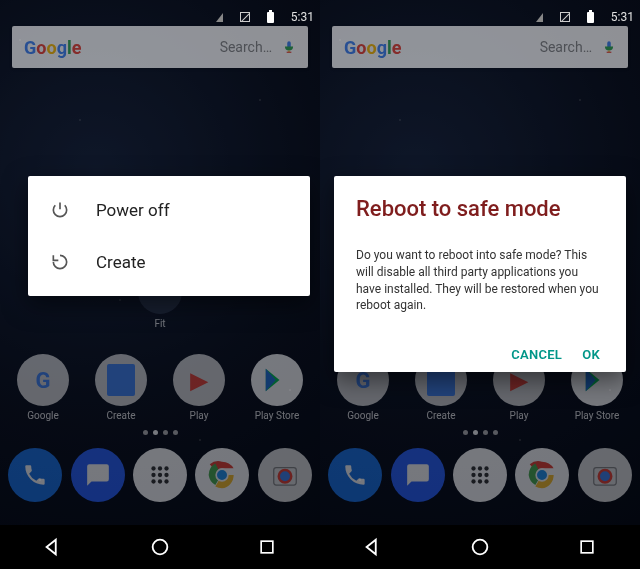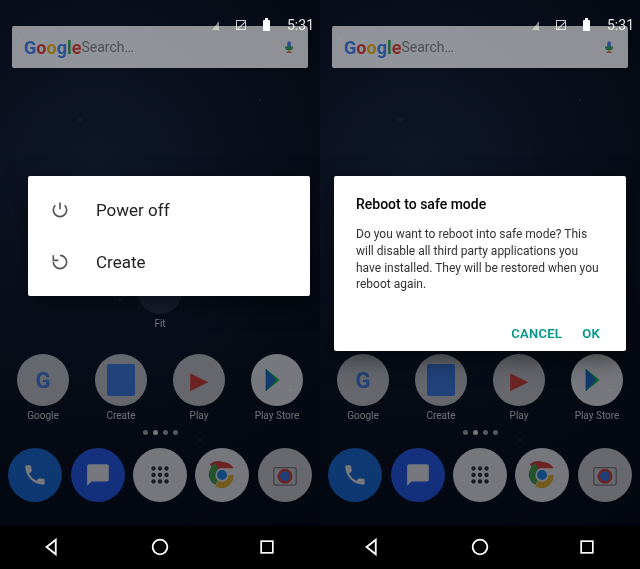--- a/index.html
+++ b/index.html
@@ -11,36 +11,36 @@
      radial-gradient(1px 1px at 20px 40px,#fff,transparent),
      radial-gradient(1px 1px at 80px 120px,#fff,transparent),
      radial-gradient(1px 1px at 160px 220px,#fff,transparent),
      radial-gradient(1px 1px at 260px 100px,#fff,transparent),
      radial-gradient(1px 1px at 120px 300px,#fff,transparent),
      radial-gradient(1px 1px at 200px 440px,#fff,transparent),
      radial-gradient(1px 1px at 40px 480px,#fff,transparent),
      radial-gradient(1px 1px at 290px 390px,#fff,transparent); opacity:.45; }
   .shade { position:absolute; inset:0; background:rgba(0,0,0,.45); }
 
-  .statusbar { position:absolute; top:16px; left:0; right:0; height:18px;
+  .statusbar { position:absolute; top:8px; left:0; right:0; height:18px;
      display:flex; justify-content:flex-end; align-items:center; gap:17px;
-     padding:0 6px; color:#e0e0e0; font-size:14px; }
+     padding:0 6px; color:#e0e0e0; font-size:12px; }
   .tri { width:0;height:0;border-left:7px solid transparent;border-right:0;
      border-bottom:9px solid #888; }
   .nosim { width:10px;height:10px;border:1px solid #ccc;position:relative;}
   .nosim::after{content:"";position:absolute;left:4px;top:-1px;width:1px;height:11px;background:#ccc;transform:rotate(45deg);}
   .batt{width:7px;height:11px;background:#fff;border-radius:1px;position:relative;}
   .batt::before{content:"";position:absolute;top:-2px;left:2px;width:3px;height:2px;background:#fff;}
 
   .searchbar { position:absolute; top:26px; left:12px; right:12px; height:42px;
      background:#fff; border-radius:2px; display:flex; align-items:center;
      padding:0 12px; box-shadow:0 1px 3px rgba(0,0,0,.3); opacity:.55; }
   .glogo span{font-size:18px;font-weight:bold;}
   .g1{color:#4285F4}.g2{color:#EA4335}.g3{color:#FBBC05}.g4{color:#4285F4}.g5{color:#34A853}.g6{color:#EA4335}
-  .searchpl{flex:1;color:#888;font-size:14px;margin-right:10px;}
+  .searchpl{flex:1;text-align:right;color:#888;font-size:14px;margin-right:10px;}
   .mic{width:14px;height:18px;}
   .mic svg{width:14px;height:18px;}
 
   .quickrow { position:absolute; top:270px; left:0; right:0; display:flex;
      justify-content:space-around; padding:0 4px; opacity:.45; }
   .quickitem{display:flex;flex-direction:column;align-items:center;gap:4px;color:#e8e8e8;font-size:10px;}
   .qcir{width:44px;height:44px;border-radius:50%;background:#2a3448;}
 
   .approw,.approw2,.dock { position:absolute; left:0; right:0; display:flex;
      justify-content:space-around; padding:0 4px; opacity:.45; }
@@ -63,21 +63,21 @@
   .nbtn{width:44px;height:44px;display:flex;align-items:center;justify-content:center;}
 
   .powermenu{position:absolute;top:176px;left:28px;width:282px;background:#fff;
      border-radius:2px;box-shadow:0 8px 24px rgba(0,0,0,.5);padding:8px 0;}
   .pmitem{display:flex;align-items:center;height:52px;padding:0 22px;gap:26px;
      color:#222;font-size:17px;}
   .pmicon{width:20px;display:flex;align-items:center;justify-content:center;}
 
   .dialog{position:absolute;top:176px;left:14px;width:292px;background:#fff;
      border-radius:2px;box-shadow:0 8px 24px rgba(0,0,0,.5);padding:20px 22px 10px;}
-  .dtitle{font-size:14px;font-weight:500;color:#000000;margin-bottom:14px;}
+  .dtitle{font-size:22px;font-weight:500;color:#7f1d1d;margin-bottom:26px;}
   .dbody{font-size:12px;color:#333;line-height:1.4;margin-bottom:33px;}
   .dactions{display:flex;justify-content:flex-end;gap:20px;padding-right:4px;}
   .dbtn{color:#009688;font-size:13px;font-weight:600;letter-spacing:.3px;background:none;border:none;cursor:pointer;}
 </style>
 </head>
 <body>
 
 <div class="phone">
   <div class="stars"></div>
   <div class="shade"></div>

